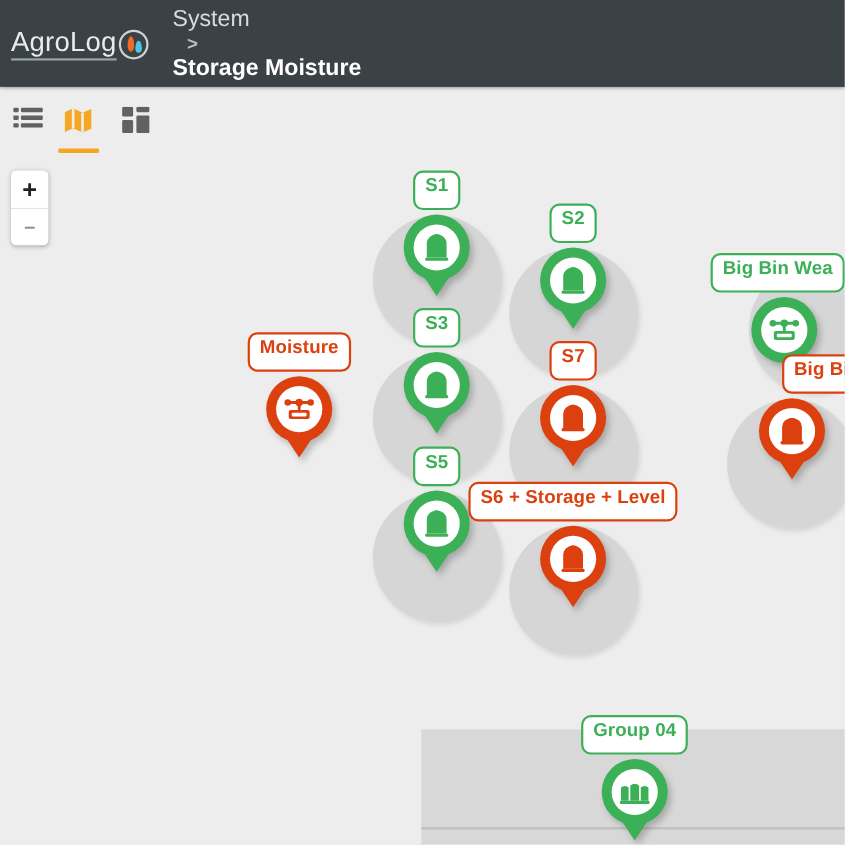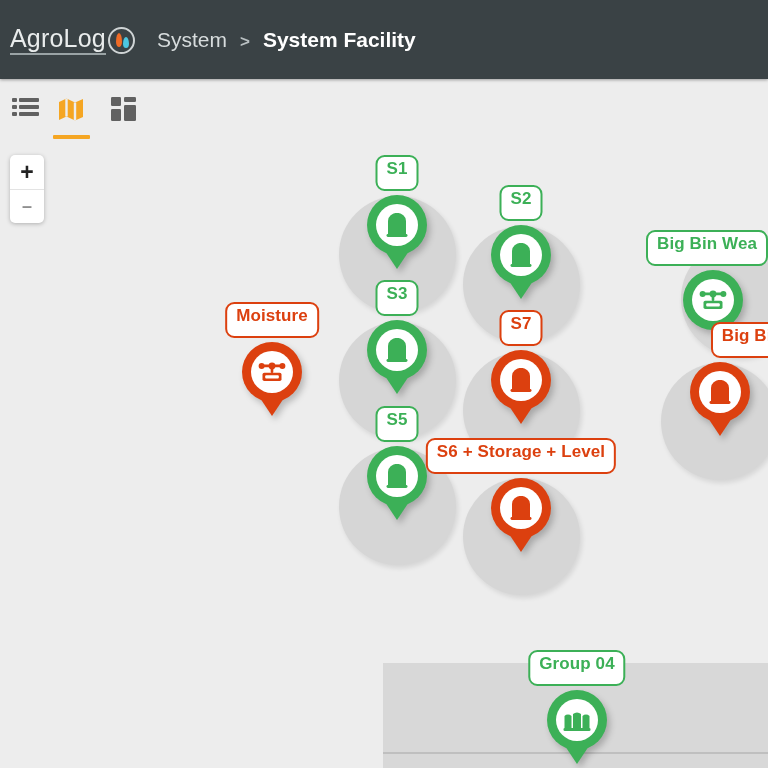--- a/index.html
+++ b/index.html
@@ -144,24 +144,24 @@
 <div id="app">
 
   <div class="header">
     <div class="brand">
       <span class="brand-text">AgroLog</span>
       <span class="brand-mark">
         <span class="flame-o"></span>
           <span class="flame-b"></span>
       </span>
     </div>
-    <div style="display:flex;align-items:flex-end;">
+    <div style="display:flex;align-items:flex-start;flex-direction:column;">
       <span class="crumb">System</span>
       <span class="crumb-sep">&gt;</span>
-      <span class="crumb-current">System Facility</span>
+      <span class="crumb-current">Storage Moisture</span>
     </div>
   </div>
 
   <div class="toolbar">
     <div class="vbtn">
       <span>
         <svg width="27" height="23" viewBox="0 0 27 23">
           <g fill="#616161">
             <rect x="0" y="1" width="5" height="4" rx="1"></rect>
               <rect x="7" y="1" width="20" height="4" rx="1"></rect>

